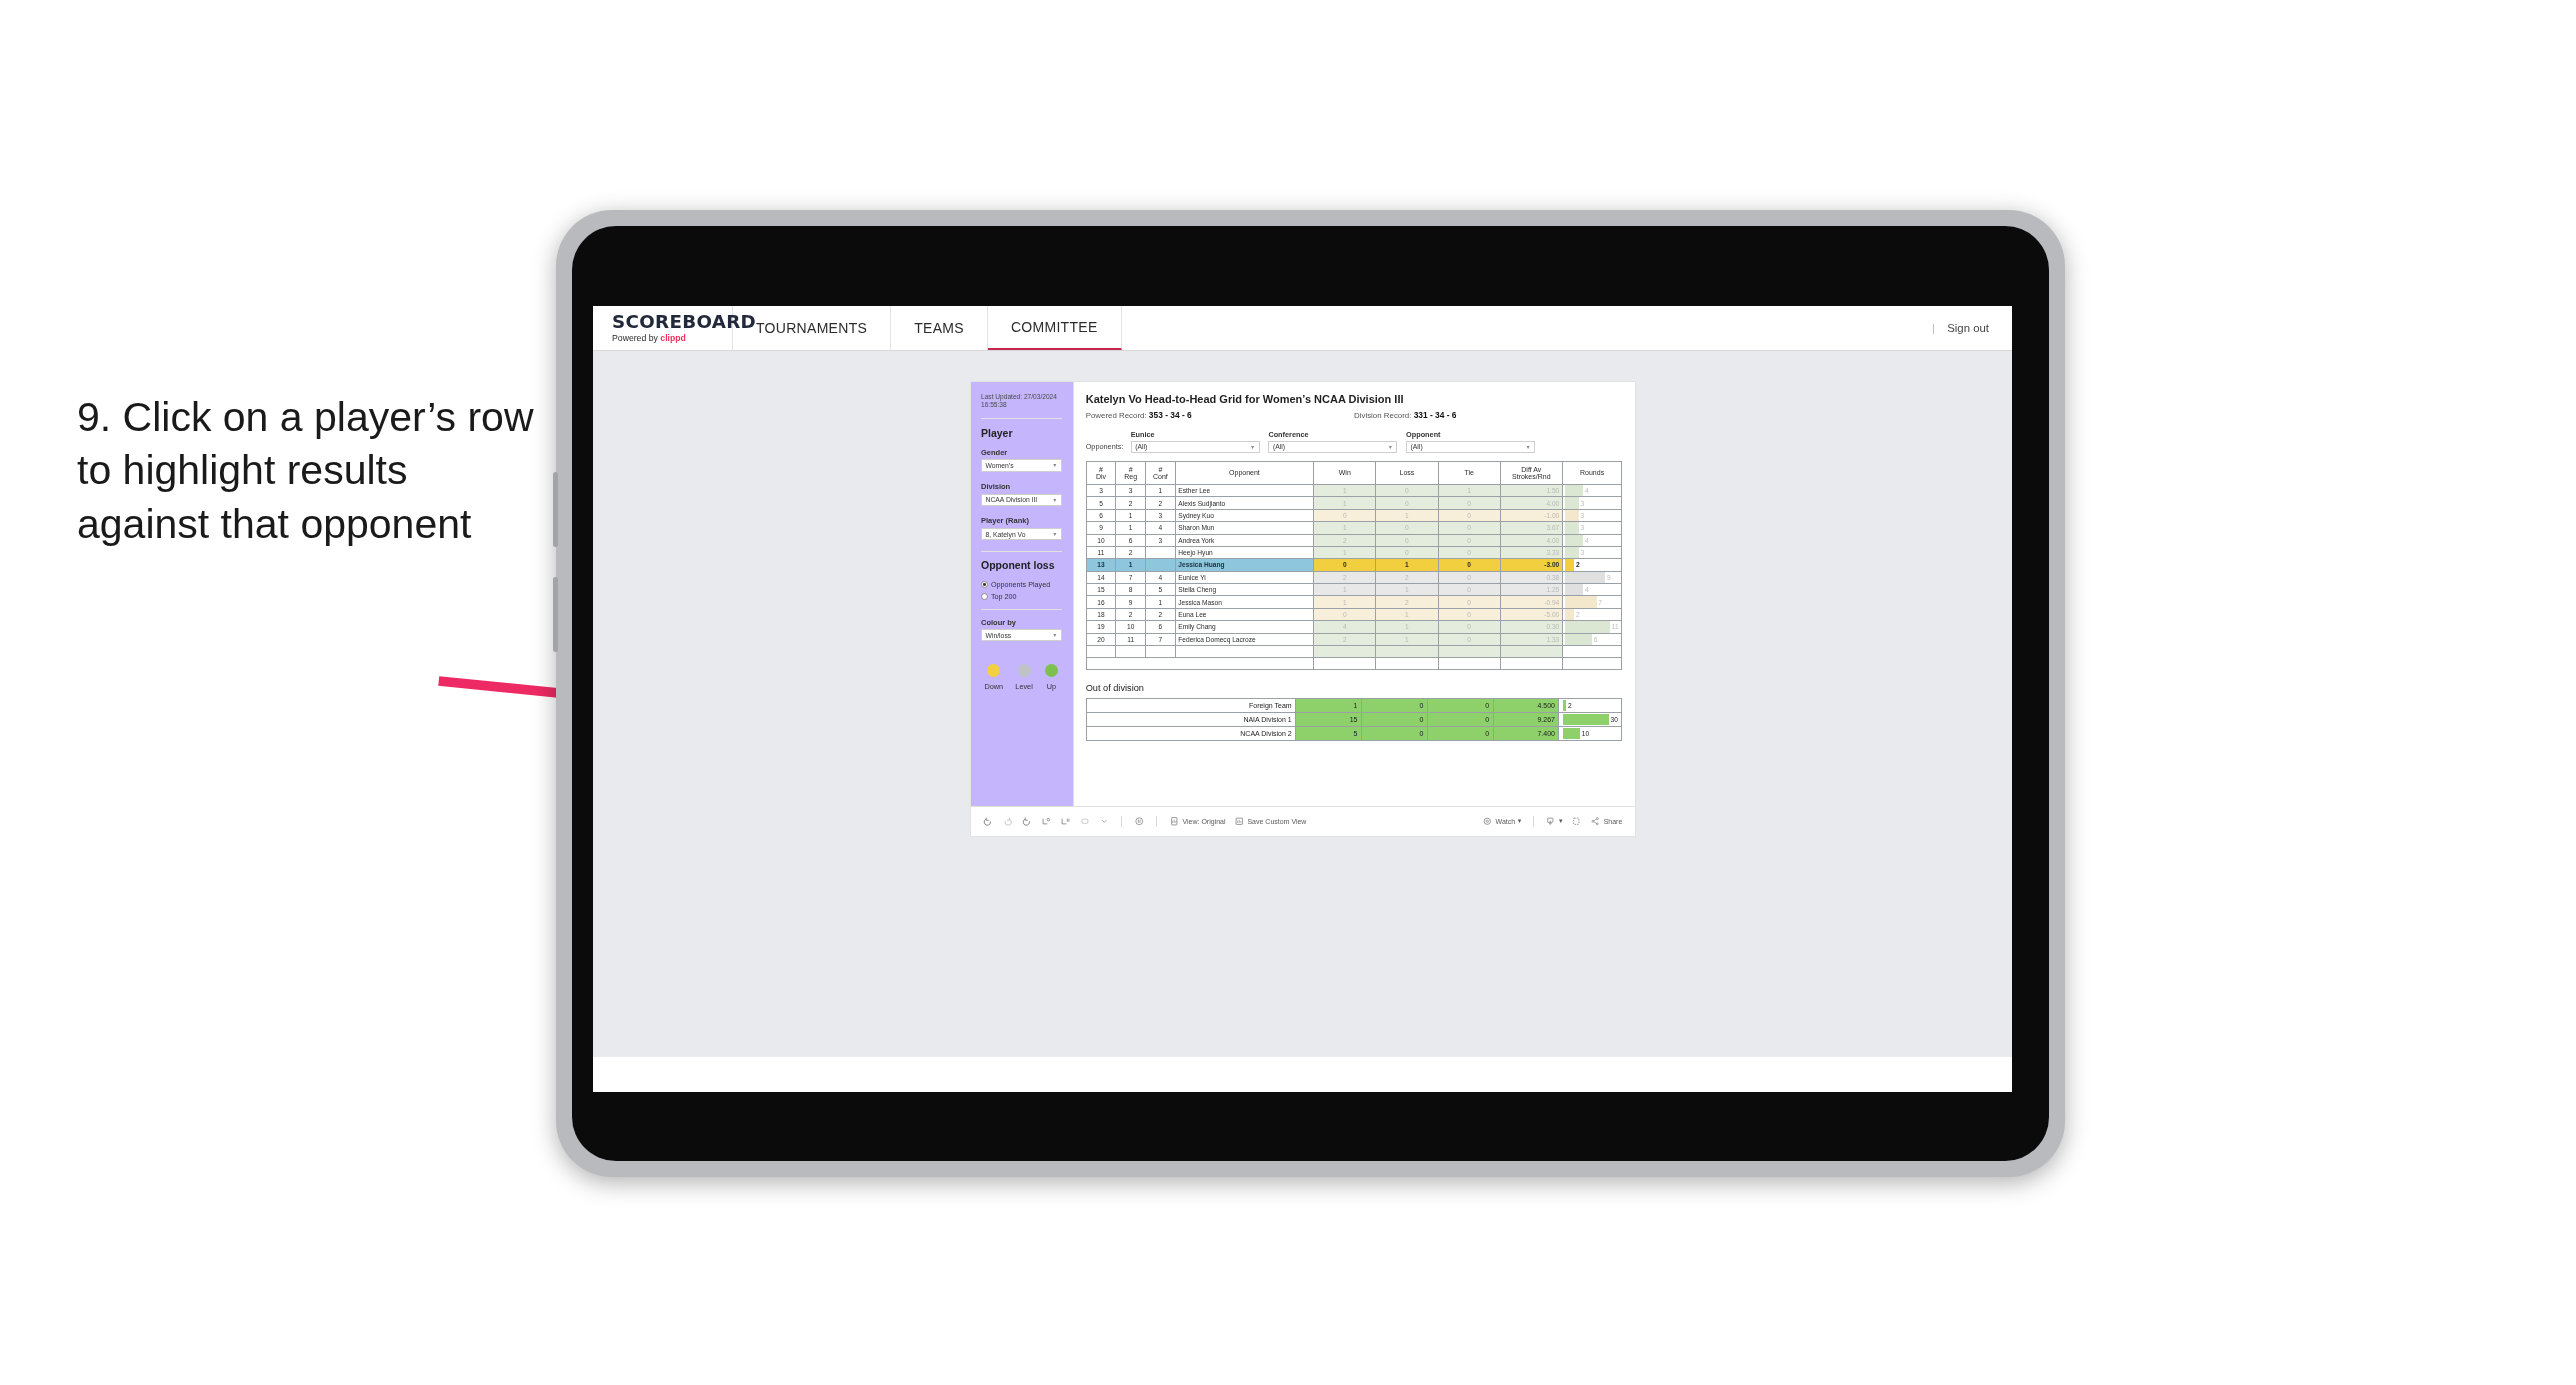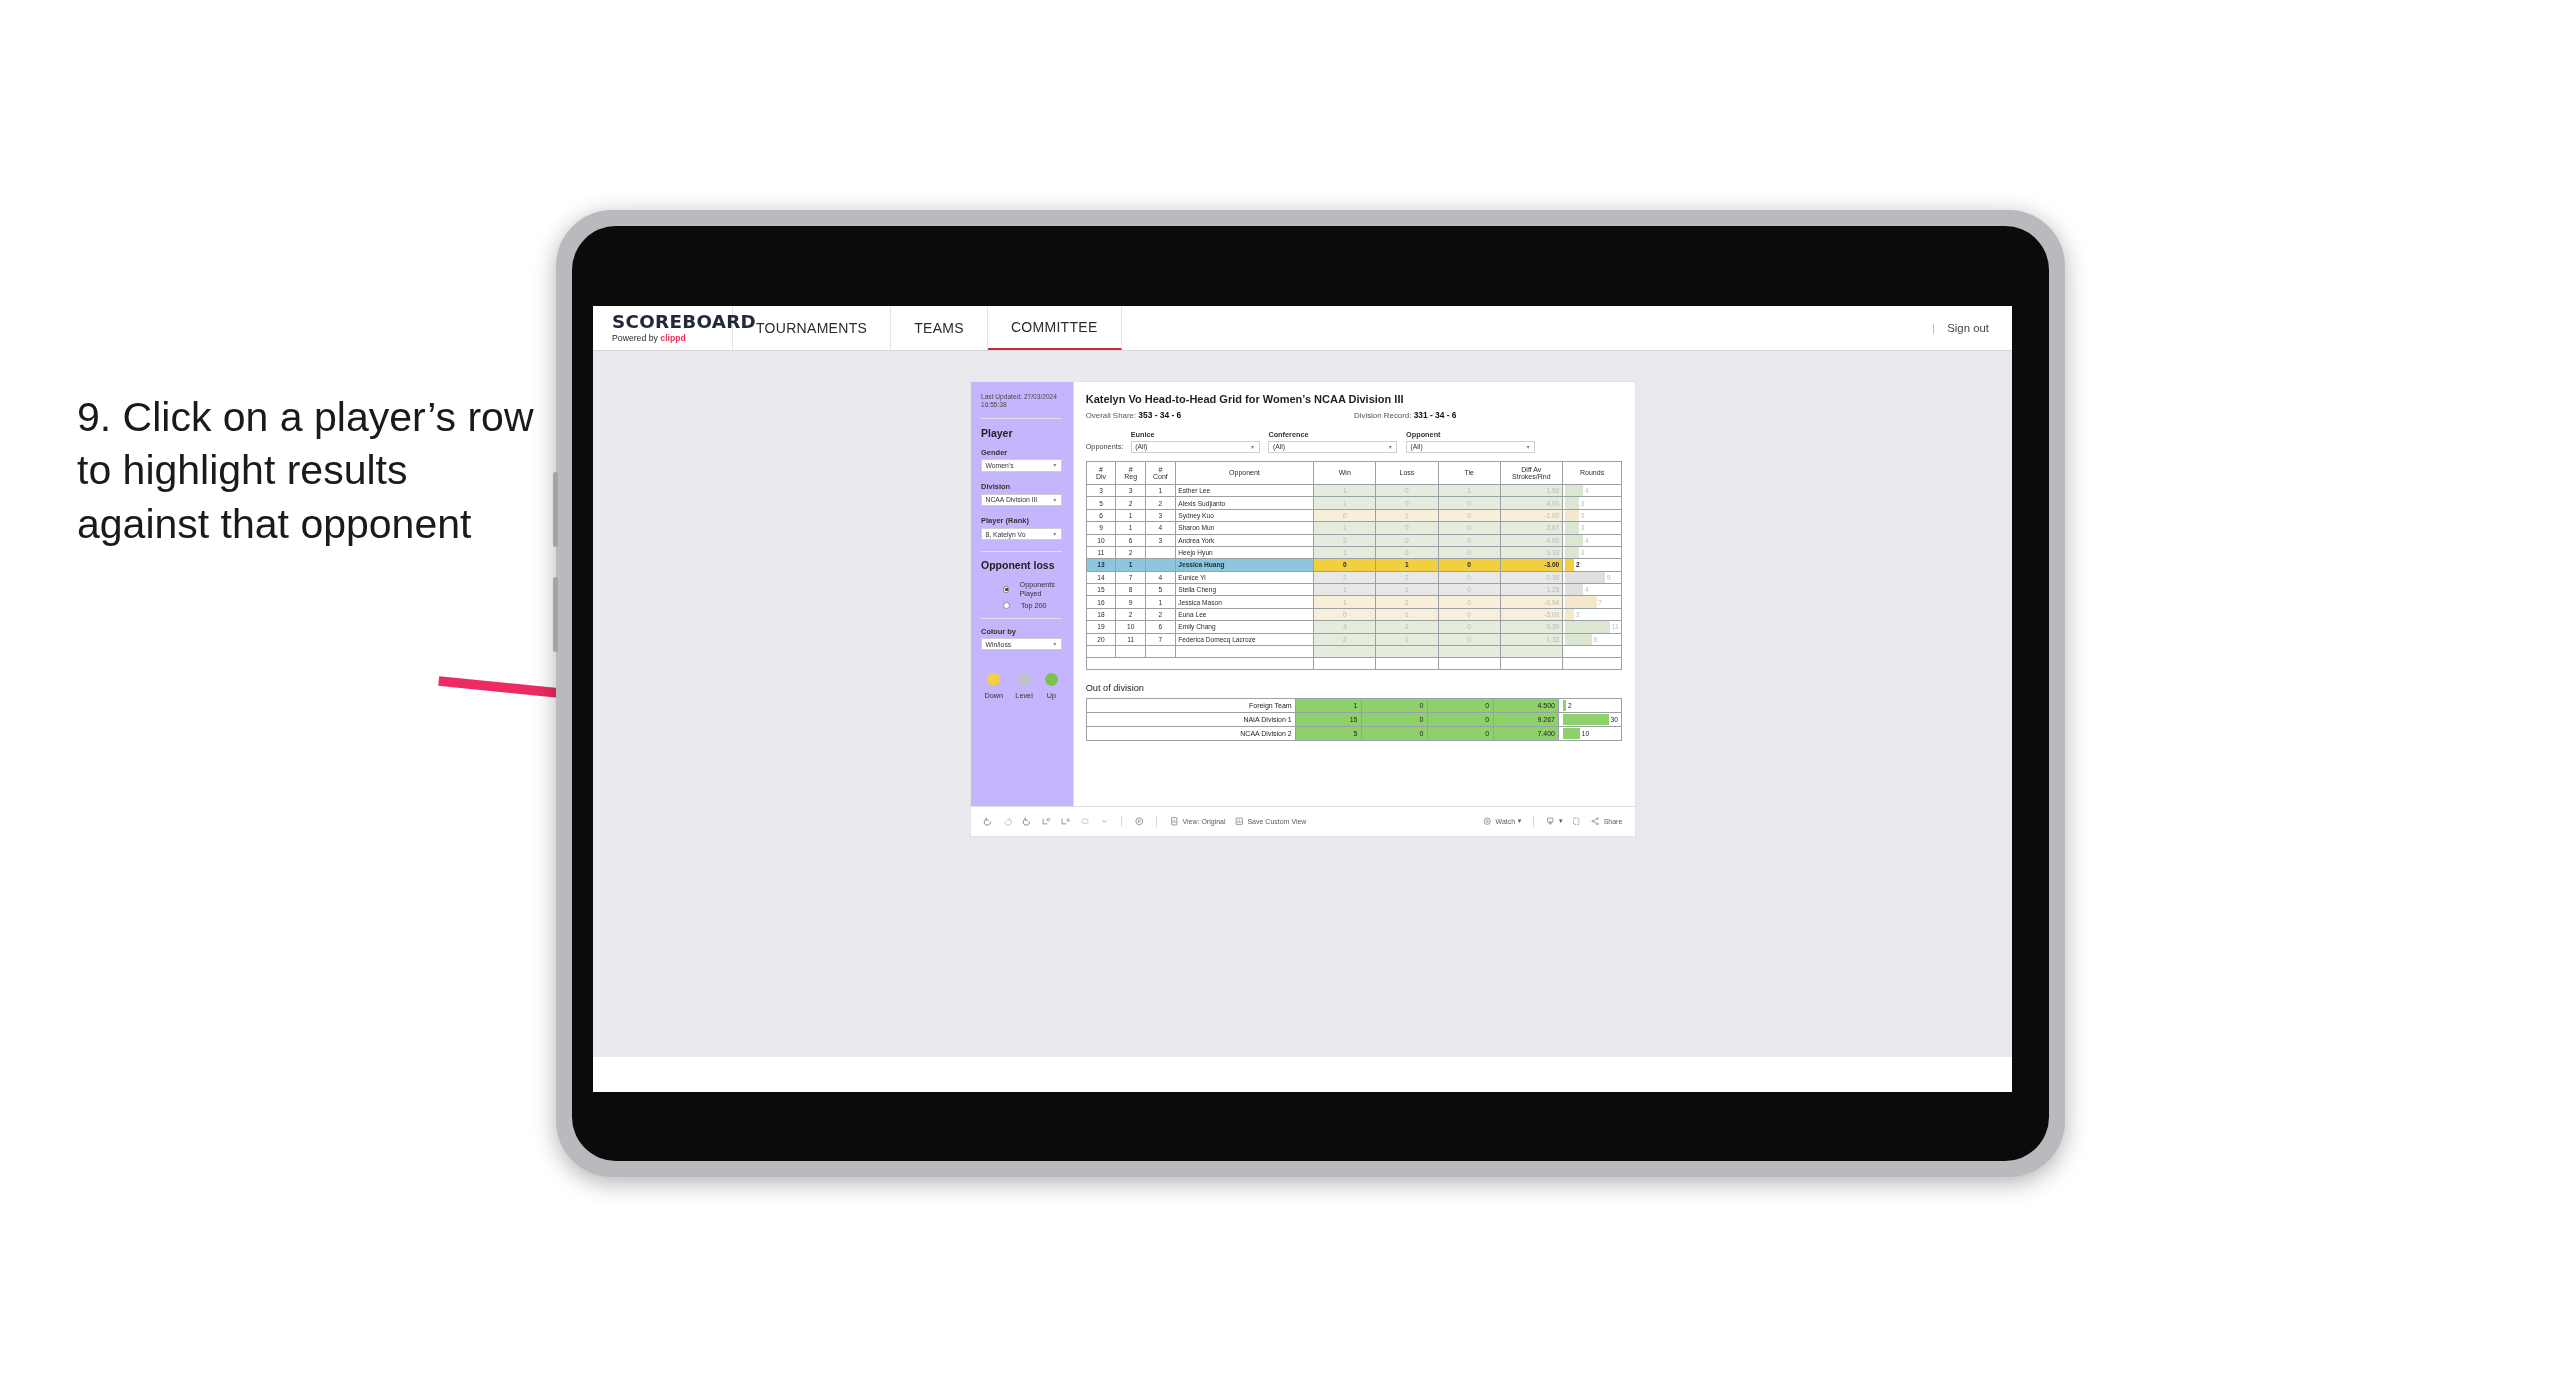--- a/index.html
+++ b/index.html
@@ -159,21 +159,21 @@
     background: #fff;
     display: flex; align-items: center;
     padding: 0 3.5px;
     font-size: 6.8px;
     color: #333;
     position: relative;
     margin-bottom: 10.5px;
     cursor: pointer;
   }
   .select .caret { position: absolute; right: 3.5px; font-size: 5.2px; color: #888; }
-  .radio-row { display: flex; align-items: center; gap: 11px; margin-bottom: 2.6px; font-size: 7.2px; color:#333; cursor:pointer;margin-left:22px;}
+  .radio-row { display: flex; align-items: center; gap: 3px; margin-bottom: 2.6px; font-size: 7.2px; color:#333; cursor:pointer;}
   .radio {
     width: 7px; height: 7px; border-radius: 50%;
     border: 0.9px solid #8c8c8c; background:#fff;
     display:inline-block; position: relative;
   }
   .radio.on::after{
     content:""; position:absolute; left:1.3px; top:1.3px;
     width:2.6px;height:2.6px;border-radius:50%;background:#3a3a3a;
   }
   .legend { display: flex; gap: 12.2px; margin-top: 23px; padding-left: 3.5px;}
@@ -359,21 +359,21 @@
             <div class="legend-item">
               <div class="dot up"></div>
               <div class="legend-lbl">Up</div>
             </div>
           </div>
         </div>
 
         <div class="content">
           <div class="h1">Katelyn Vo Head-to-Head Grid for Women’s NCAA Division III</div>
           <div class="records">
-            <div class="rec"><span>Overall Share: </span><b>353 -  34 - 6</b></div>
+            <div class="rec"><span>Powered Record: </span><b>353 -  34 - 6</b></div>
             <div class="rec"><span>Division Record: </span><b>331 -  34 - 6</b></div>
           </div>
 
           <div class="filters">
             <div class="lead">Opponents:</div>
             <div class="filter-col">
               <div class="fl">Eunice</div>
               <div class="select">
                 <span>(All)</span>
                 <span class="caret">▼</span>

